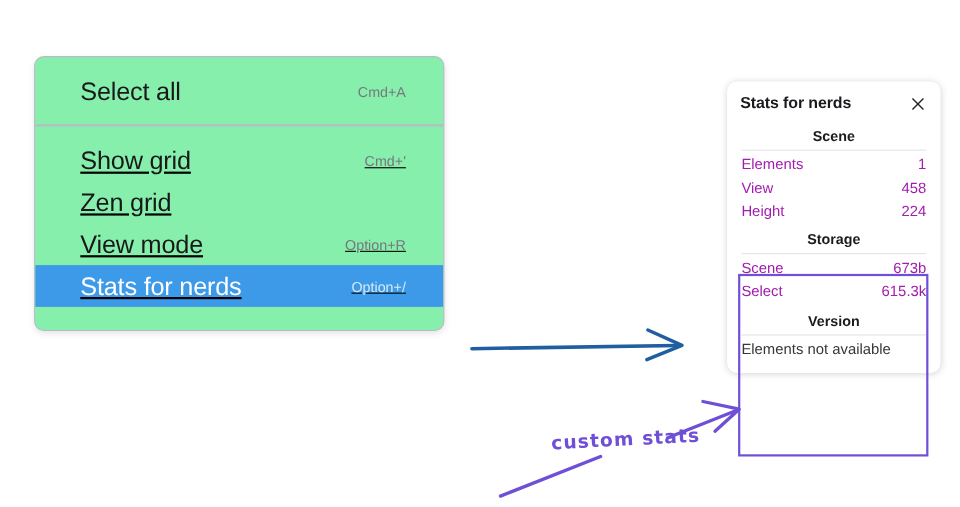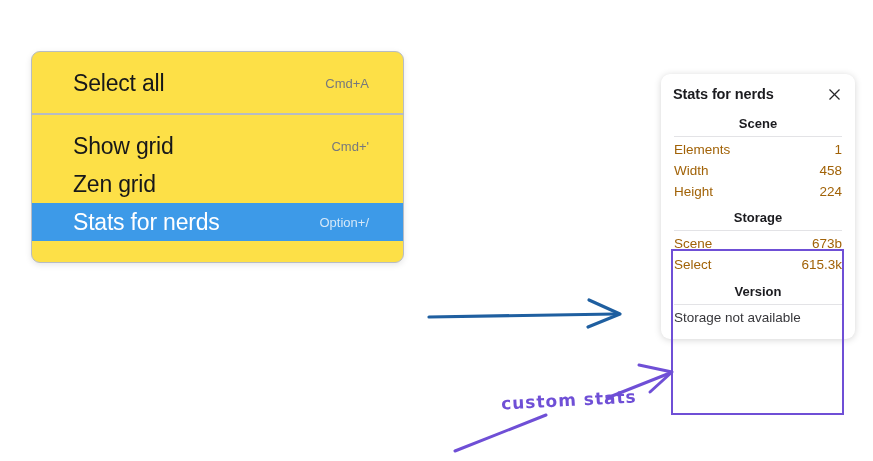--- a/index.html
+++ b/index.html
@@ -16,30 +16,30 @@
     font-family: "Liberation Sans", sans-serif;
     -webkit-font-smoothing: antialiased;
   }
 
   
   #context-menu {
     position: absolute;
     left: 31px;
     top: 51px;
     width: 373px;
-    background: #fde047;
+    background: #86efac;
     border: 1px solid #b7bcc4;
     border-radius: 9px;
     box-shadow: 0 2px 6px rgba(0,0,0,0.10);
     overflow: hidden;
     box-sizing: border-box;
   }
   .menu-section { padding: 0; }
   .menu-section.top { padding-top: 12px; padding-bottom: 11px; }
-  .menu-section.bottom { padding-top: 12px; padding-bottom: 0; }
+  .menu-section.bottom { padding-top: 12px; padding-bottom: 0; text-decoration: underline; }
   .menu-divider {
     height: 2px;
     background: #b7bcc4;
     width: 100%;
   }
   .menu-item {
     display: flex;
     align-items: center;
     justify-content: space-between;
     height: 38px;
@@ -110,21 +110,21 @@
   .hr {
     height: 1px;
     background: #e3e3e6;
     margin: 1px 2px 2px 2px;
   }
   .stat-row {
     display: flex;
     justify-content: space-between;
     align-items: baseline;
     font-size: 13.5px;
-    color: #a16207;
+    color: #a21caf;
     padding: 3px 2px;
     gap: 20px;
   }
   .stat-row .k { }
   .stat-row .v { }
   .note-row {
     font-size: 13.5px;
     color: #37373b;
     padding: 3px 2px;
     text-align: left;
@@ -179,20 +179,24 @@
     <div class="menu-divider"></div>
 
     <div class="menu-section bottom">
       <div class="menu-item">
         <span class="label">Show grid</span>
         <span class="shortcut">Cmd+'</span>
       </div>
       <div class="menu-item">
         <span class="label">Zen grid</span>
       </div>
+      <div class="menu-item">
+        <span class="label">View mode</span>
+        <span class="shortcut">Option+R</span>
+      </div>
       <div class="menu-item selected">
         <span class="label">Stats for nerds</span>
         <span class="shortcut">Option+/</span>
       </div>
       <div class="menu-footer"></div>
     </div>
 
   </div>
 
   <div id="stats-panel">
@@ -207,42 +211,42 @@
       </span>
     </div>
 
     <div class="section-head">Scene</div>
     <div class="hr"></div>
     <div class="stat-row">
       <span class="k">Elements</span>
       <span class="v">1</span>
     </div>
     <div class="stat-row">
-      <span class="k">Width</span>
+      <span class="k">View</span>
       <span class="v">458</span>
     </div>
     <div class="stat-row">
       <span class="k">Height</span>
       <span class="v">224</span>
     </div>
 
     <div class="section-head" style="padding-top:8px">Storage</div>
     <div class="hr"></div>
     <div class="stat-row">
       <span class="k">Scene</span>
       <span class="v">673b</span>
     </div>
     <div class="stat-row">
       <span class="k">Select</span>
       <span class="v">615.3k</span>
     </div>
 
     <div class="section-head" style="padding-top:9px">Version</div>
     <div class="hr"></div>
-    <div class="note-row">Storage not available</div>
+    <div class="note-row">Elements not available</div>
 
   </div>
 
   <div id="highlight-box"></div>
 
   <svg id="blue-arrow">
     <line x1="429" y1="317" x2="615" y2="314" stroke="#1f5fa0" stroke-width="3.2" stroke-linecap="round"></line>
     <polyline points="589,300 620,314 588,327" fill="none" stroke="#1f5fa0" stroke-width="3.2" stroke-linecap="round" stroke-linejoin="round"></polyline>
   </svg>
 

